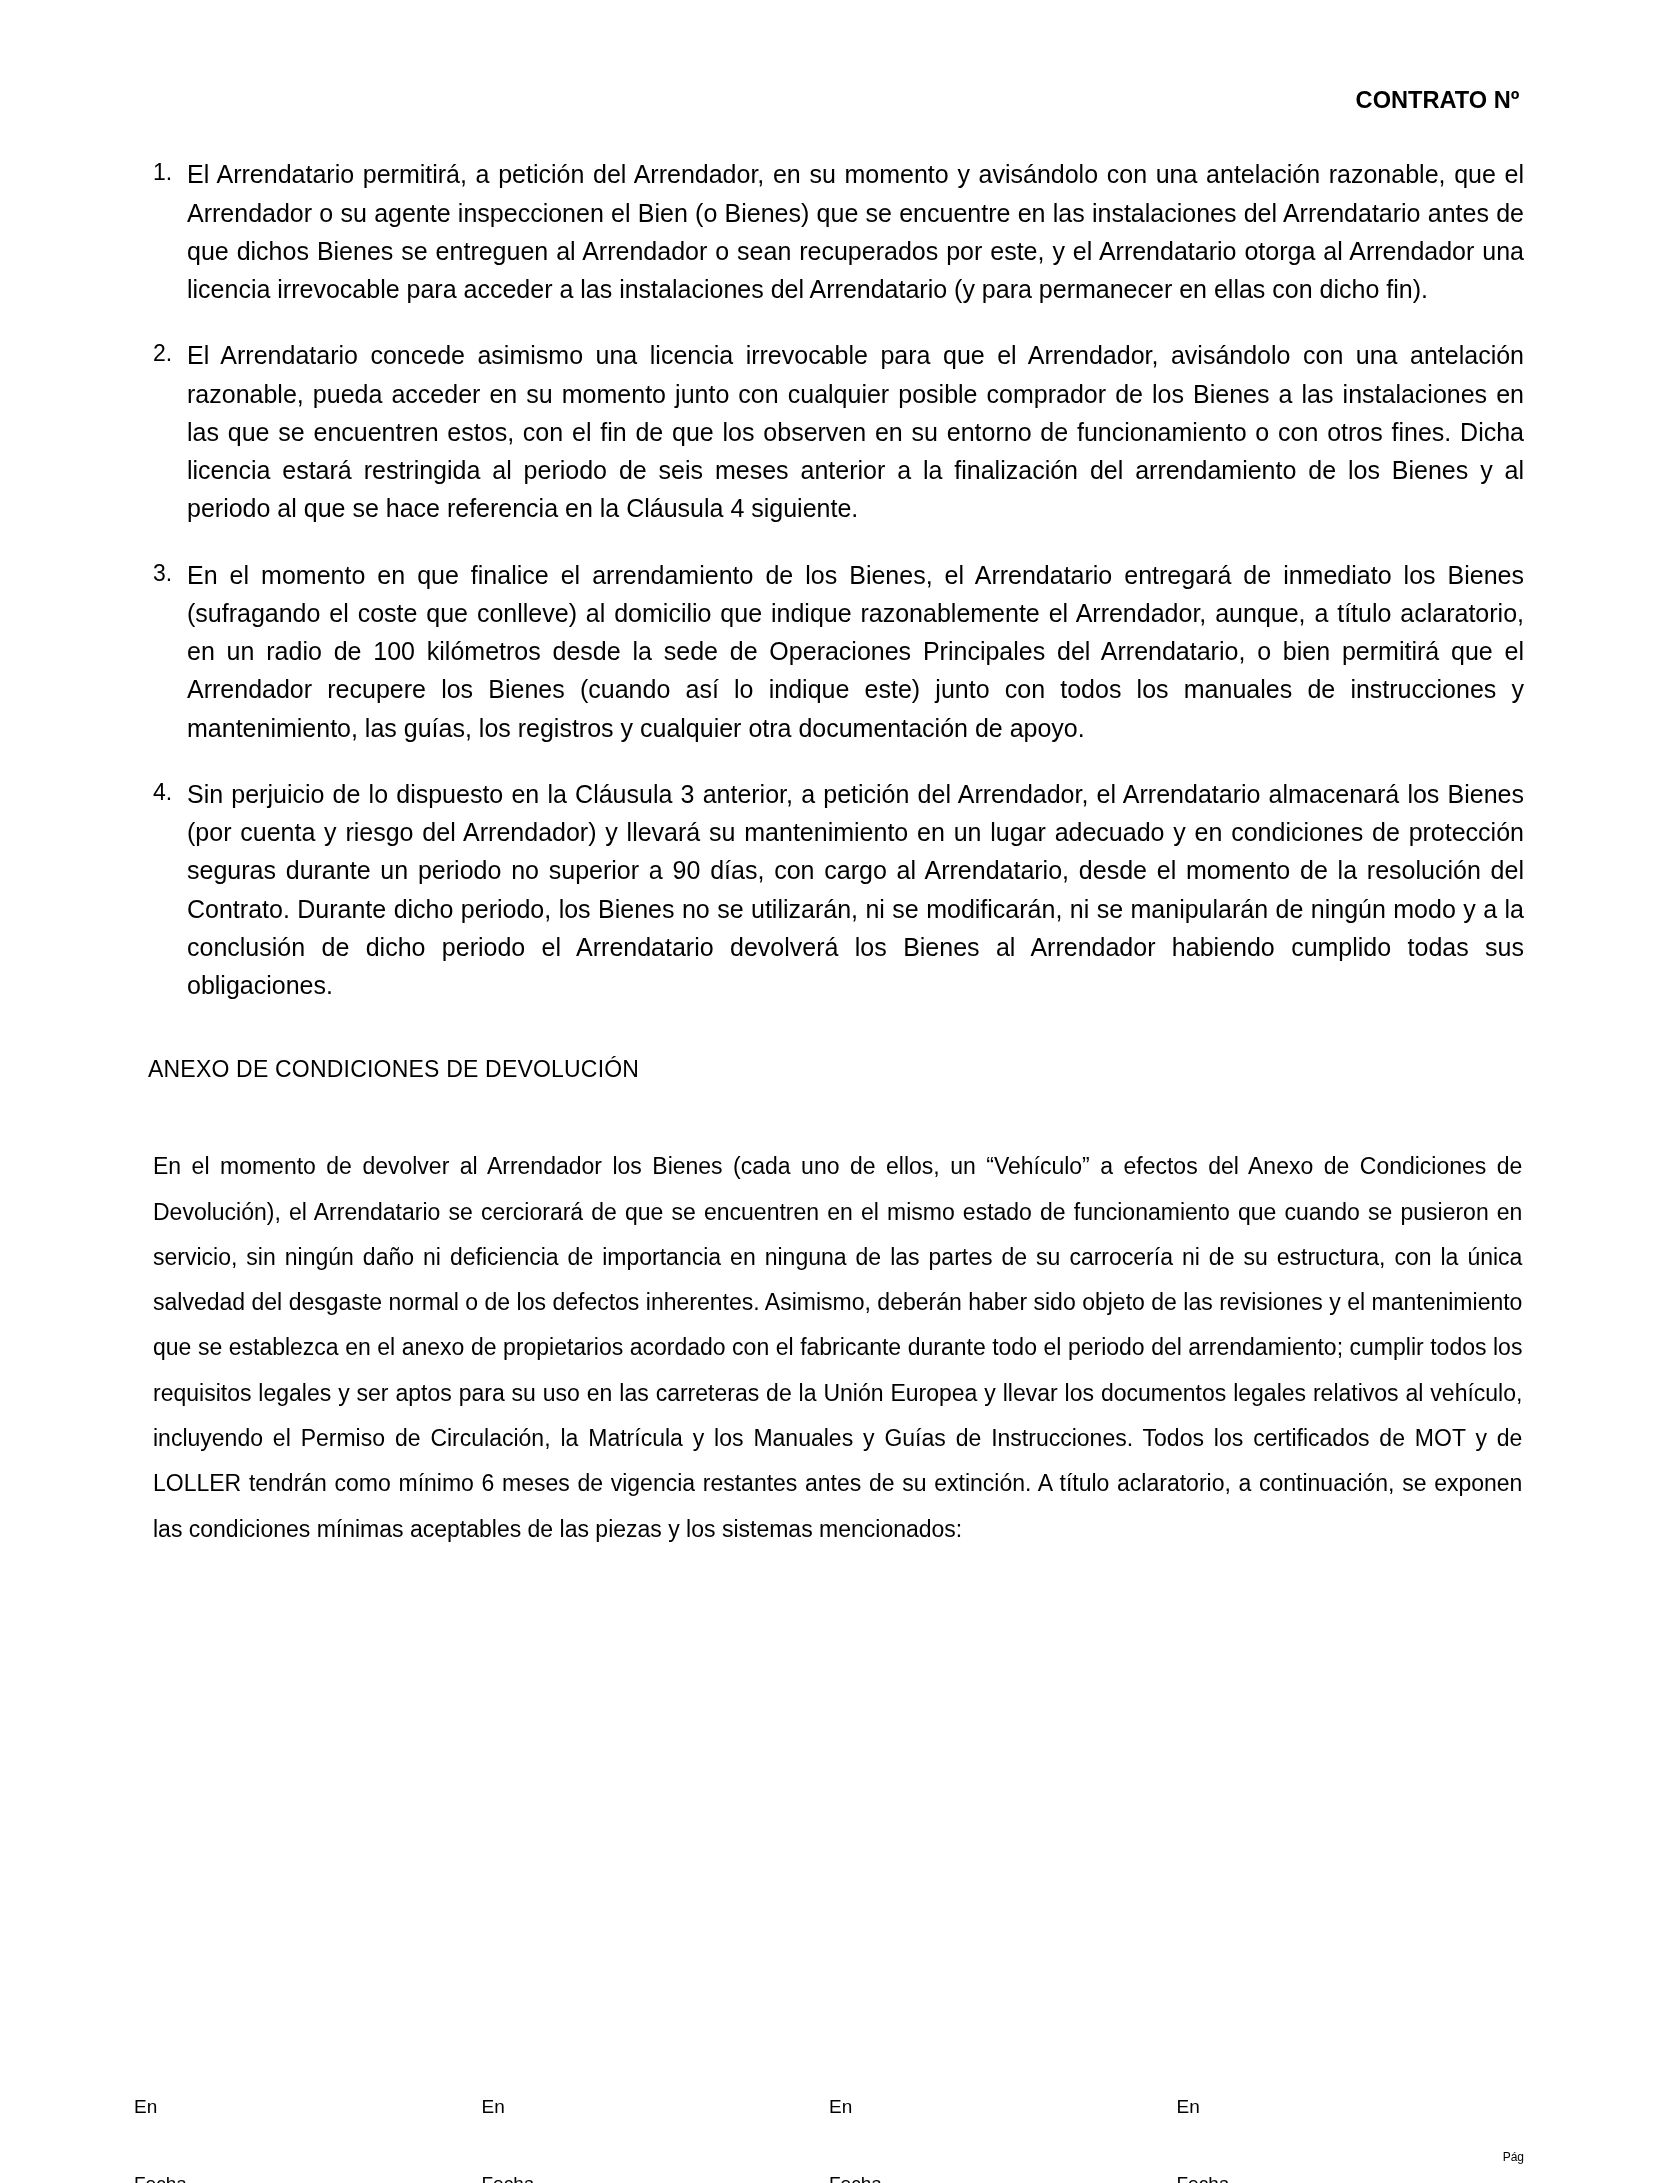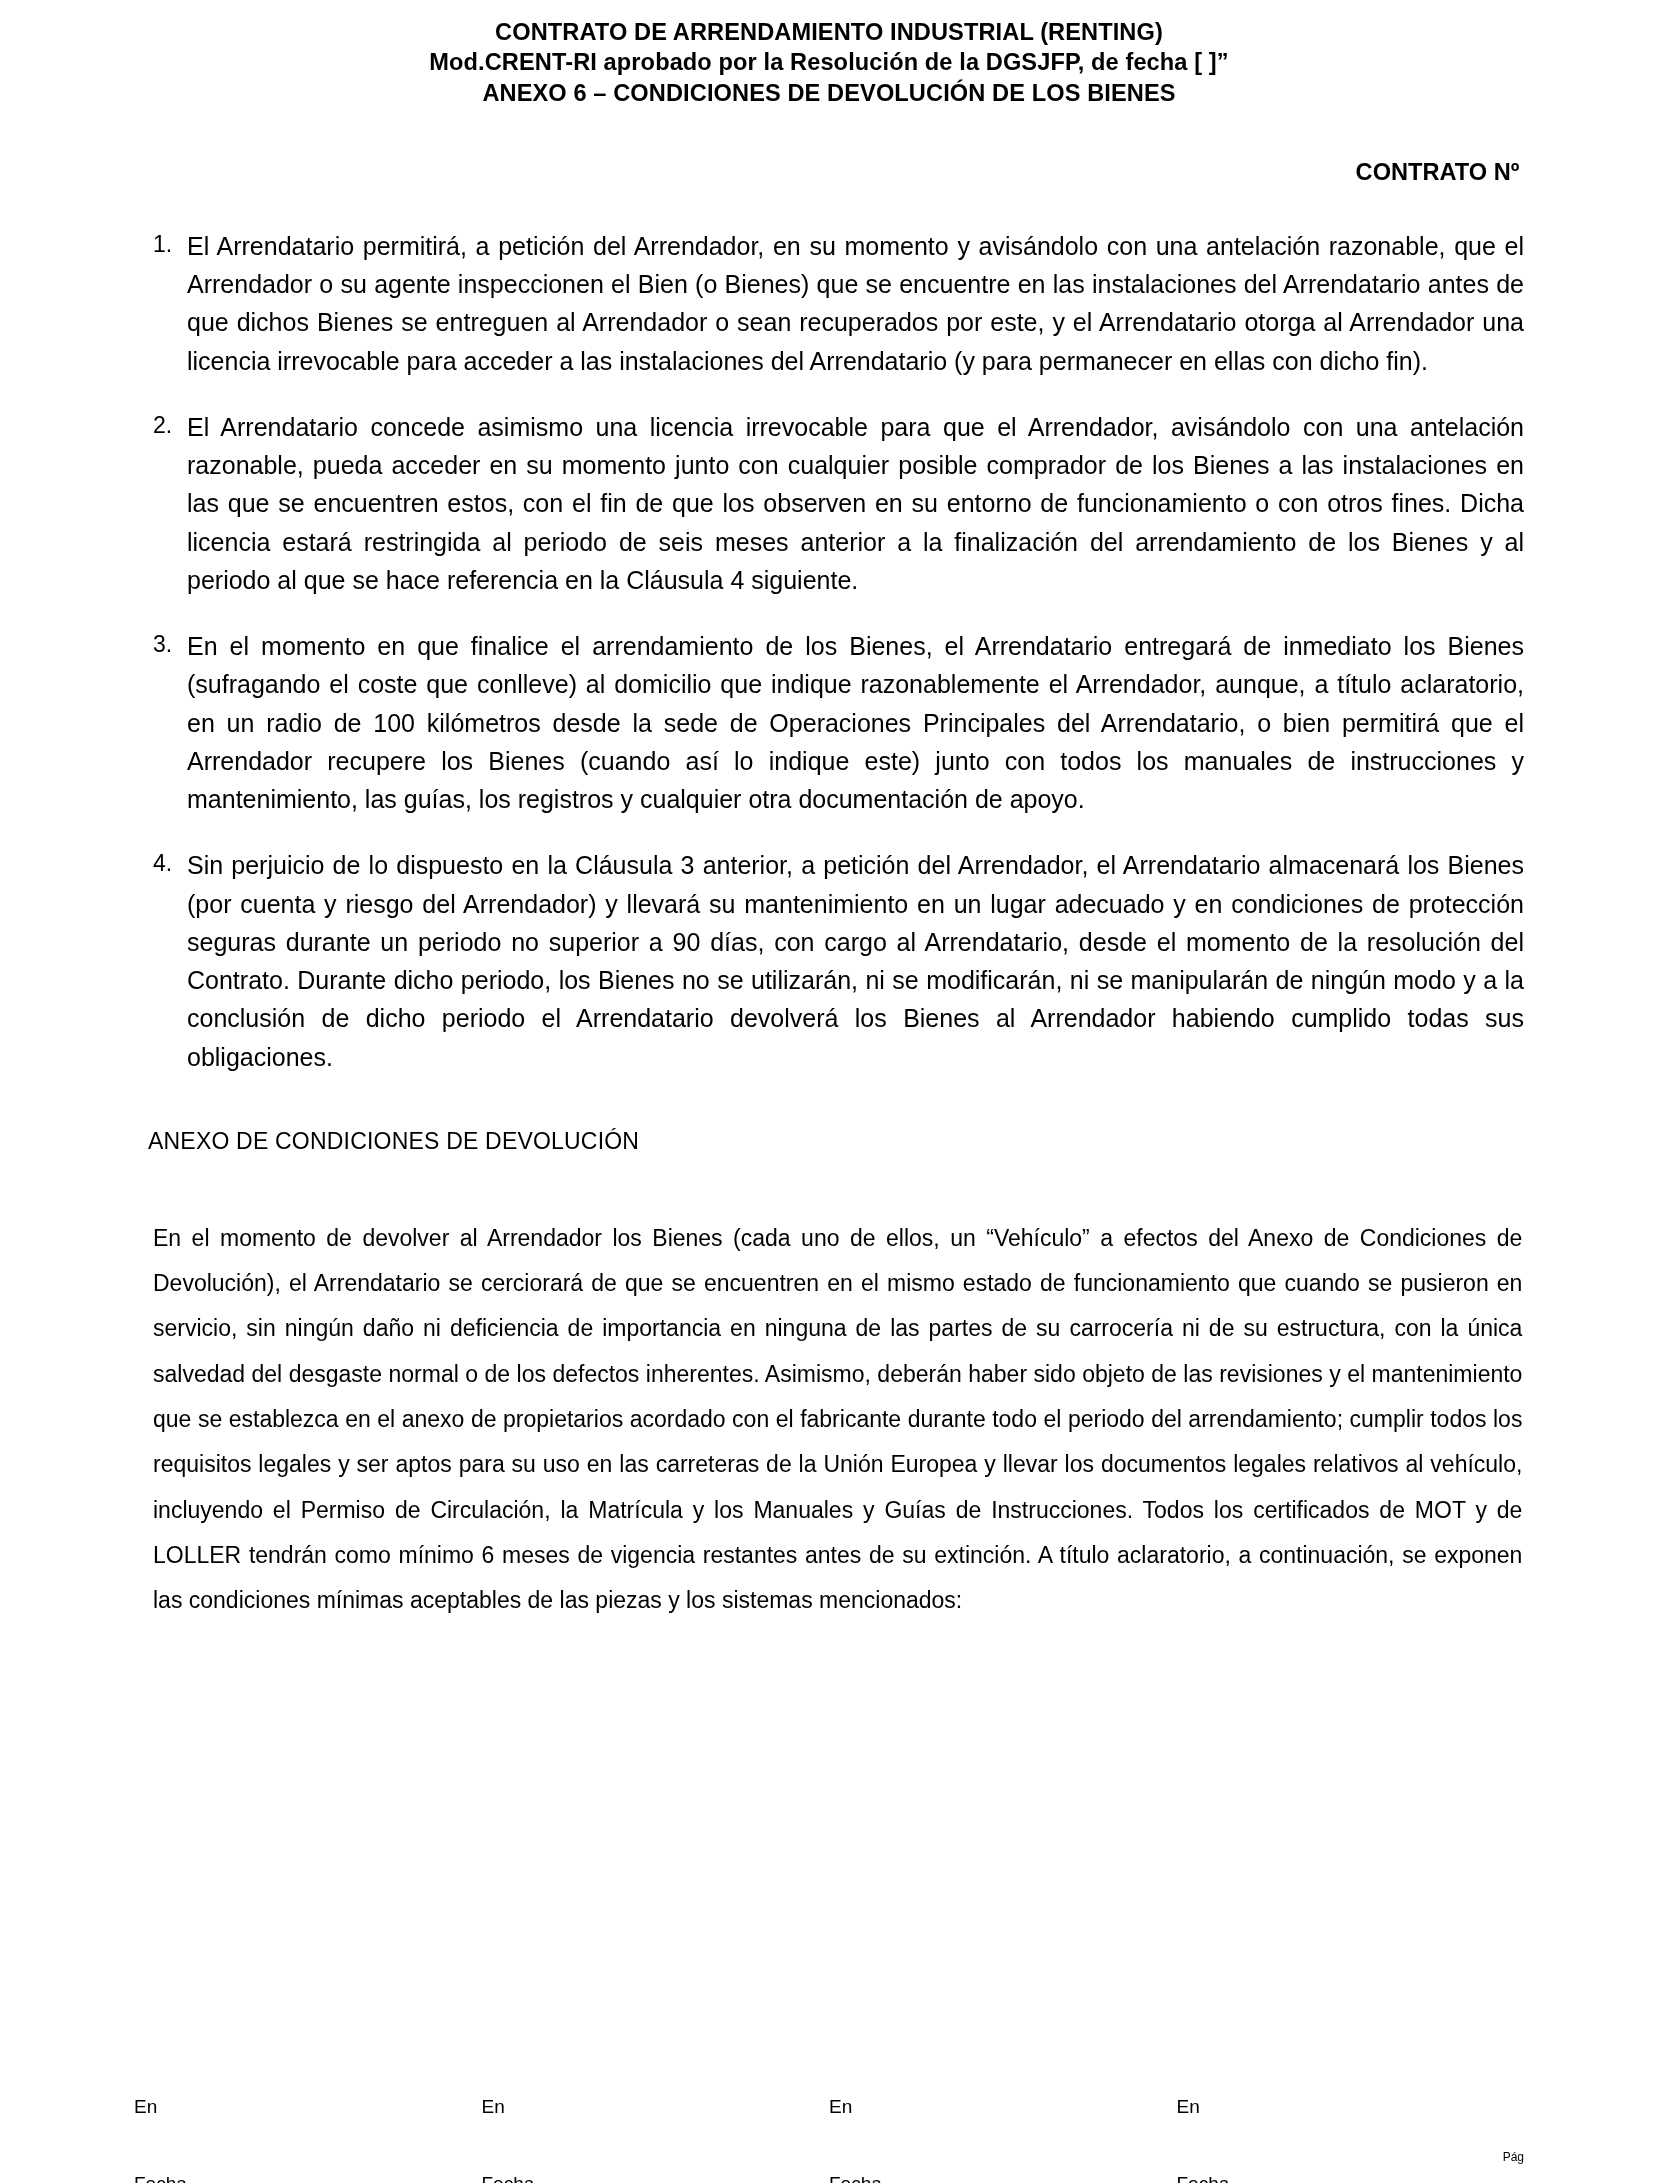--- a/index.html
+++ b/index.html
@@ -33,21 +33,21 @@
   .doc-header .hline {
     display: block;
     white-space: pre-wrap;
   }
 
   
   .contract-no {
     text-align: right;
     font-weight: bold;
     font-size: 23.6px;
-    margin-top: 51px;
+    margin-top: 70px;
     padding-right: 4.7px;
   }
 
   
   .clause-list {
     margin: 0;
     padding: 0;
     list-style: none;
     margin-top: 41px;
   }
@@ -119,25 +119,20 @@
     bottom: 19px;
     font-size: 12px;
     text-align: left;
   }
 </style>
 </head>
 <body>
 
 <div class="page">
 
-  <div class="doc-header">
-    <span class="hline">CONTRATO DE ARRENDAMIENTO INDUSTRIAL (RENTING)</span>
-    <span class="hline">Mod.CRENT-RI aprobado por la Resolución de la DGSJFP, de fecha [ ]”</span>
-    <span class="hline">ANEXO 6 – CONDICIONES DE DEVOLUCIÓN DE LOS BIENES</span>
-  </div>
 
   <div class="contract-no">CONTRATO Nº</div>
 
   <ol class="clause-list">
     <li class="clause">
       <span class="clause-num">1.</span>
       <span class="clause-body">El Arrendatario permitirá, a petición del Arrendador, en su momento y avisándolo con una antelación razonable, que el Arrendador o su agente inspeccionen el Bien (o Bienes) que se encuentre en las instalaciones del Arrendatario antes de que dichos Bienes se entreguen al Arrendador o sean recuperados por este, y el Arrendatario otorga al Arrendador una licencia irrevocable para acceder a las instalaciones del Arrendatario (y para permanecer en ellas con dicho fin).</span>
     </li>
     <li class="clause">
       <span class="clause-num">2.</span>

